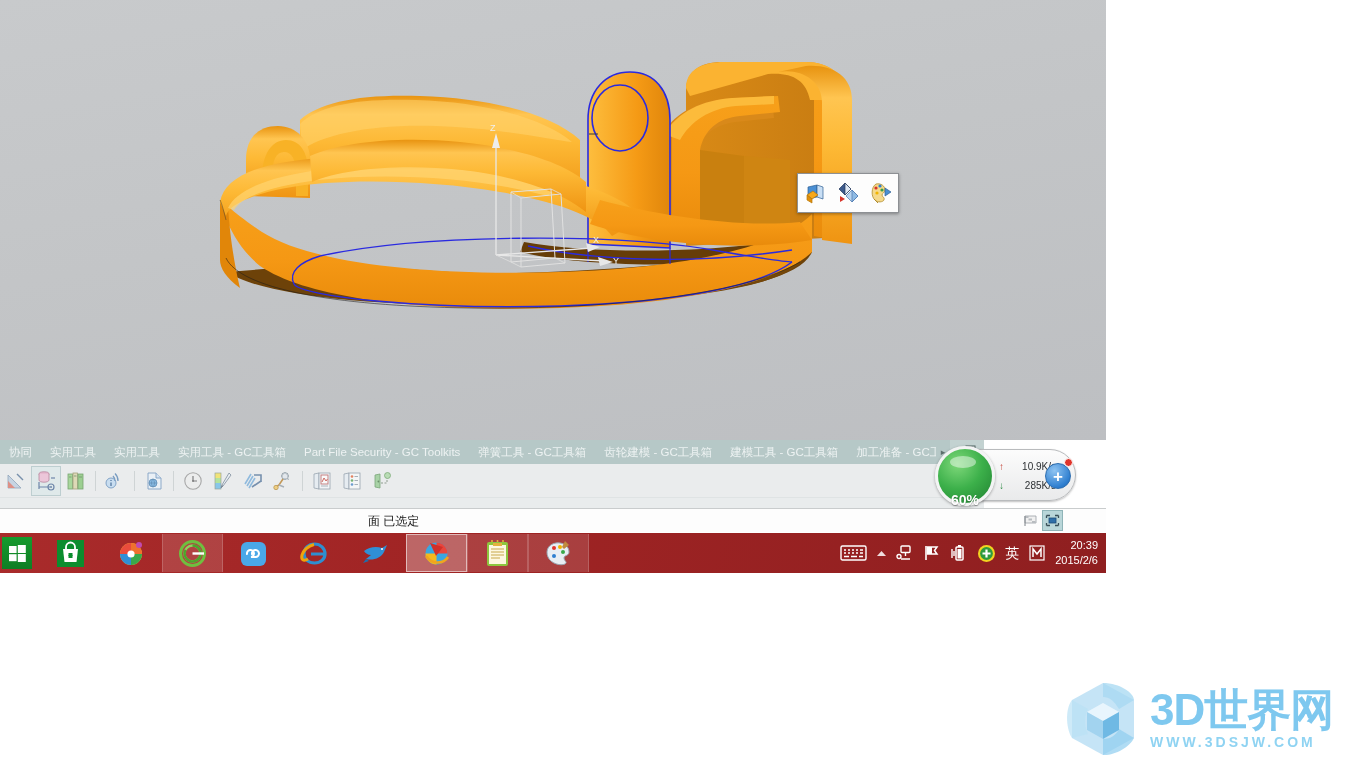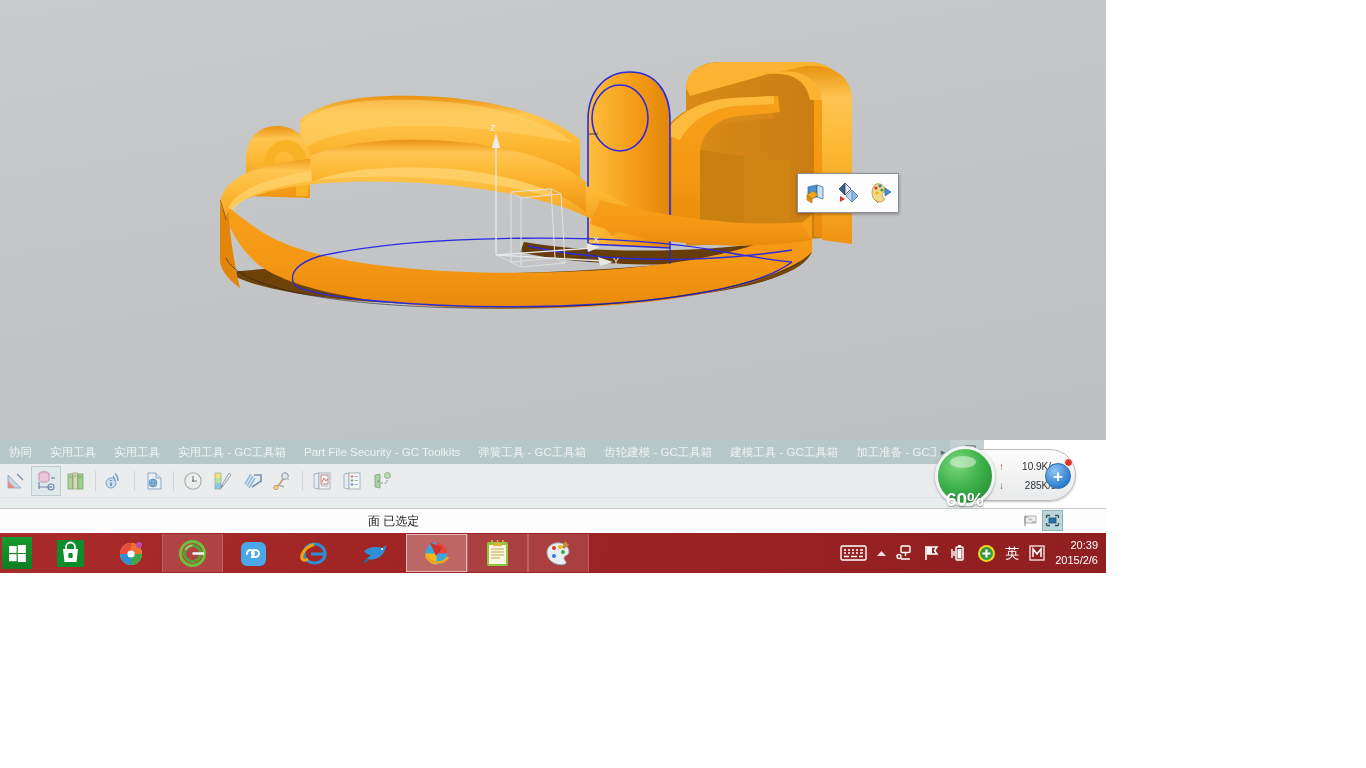--- a/index.html
+++ b/index.html
@@ -101,21 +101,21 @@
     border-radius:50%;
     background:radial-gradient(circle at 36% 28%, #7ed87a 0%, #3cb04a 48%, #1f8030 100%);
     border:3px solid #f3f4f4;
     box-shadow:0 1px 3px rgba(0,0,0,.35);
     display:flex; align-items:center; justify-content:center;
   }
   #net-orb-gloss {
     position:absolute; left:12px; top:7px; width:26px; height:12px;
     border-radius:50%; background:rgba(255,255,255,.45);
   }
-  #net-pct { color:#fff; font-size:19px; font-weight:bold; text-shadow:0 1px 1px rgba(0,0,0,.35); z-index:2;margin-top:48px;}
+  #net-pct { color:#fff; font-size:14px; font-weight:bold; text-shadow:0 1px 1px rgba(0,0,0,.35); z-index:2;margin-top:48px;}
   #net-rates { position:absolute; left:60px; top:7px; font-size:10px; color:#2c3033; line-height:19px; }
   .rate { display:flex; align-items:center; gap:3px; }
   .rate .arw { font-size:10px; width:8px; }
   .rate .up { color:#c23b2e; }
   .rate .dn { color:#2e8b44; }
   .rate .val { min-width:46px; text-align:right; }
   #net-plus {
     position:absolute; right:4px; top:13px; width:26px; height:26px;
     border-radius:50%;
     background:radial-gradient(circle at 35% 28%, #8fc4f2, #2f7fd0 70%, #1c5fa8);
@@ -642,14 +642,30 @@
           <path d="M5 13 V5 L9 10 L13 5 V13" fill="none" stroke="#fff" stroke-width="1.5"></path>
         </svg>
       </div>
       <div id="clock">
         <div>20:39</div>
         <div>2015/2/6</div>
       </div>
     </div>
   </div>
 
+  <div id="watermark">
+    <svg width="82" height="80" viewBox="0 0 82 80">
+      <path d="M41 4 L72 21 L72 59 L41 76 L10 59 L10 21 Z" fill="#7ec3ea" opacity=".45"></path>
+      <path d="M41 4 C58 4 72 14 72 21 L57 30 C52 22 48 18 41 18 Z" fill="#a6d8f2" opacity=".75"></path>
+      <path d="M10 59 C3 47 4 28 10 21 L26 30 C22 38 22 47 26 55 Z" fill="#b9e1f5" opacity=".7"></path>
+      <path d="M72 59 C68 68 52 77 41 76 L41 60 C49 60 54 56 57 50 Z" fill="#8ecdf0" opacity=".7"></path>
+      <path d="M41 24 L57 33 L57 51 L41 60 L25 51 L25 33 Z" fill="#cfe9f8"></path>
+      <path d="M41 24 L57 33 L41 42 L25 33 Z" fill="#e8f5fd"></path>
+      <path d="M41 42 L57 33 L57 51 L41 60 Z" fill="#6fb9e4"></path>
+      <path d="M41 42 L25 33 L25 51 L41 60 Z" fill="#a2d3ef"></path>
+    </svg>
+    <div id="wm-text">
+      <div id="wm-main">3D世界网</div>
+      <div id="wm-sub">WWW.3DSJW.COM</div>
+    </div>
+  </div>
 
 </div>
 
 </body></html>

